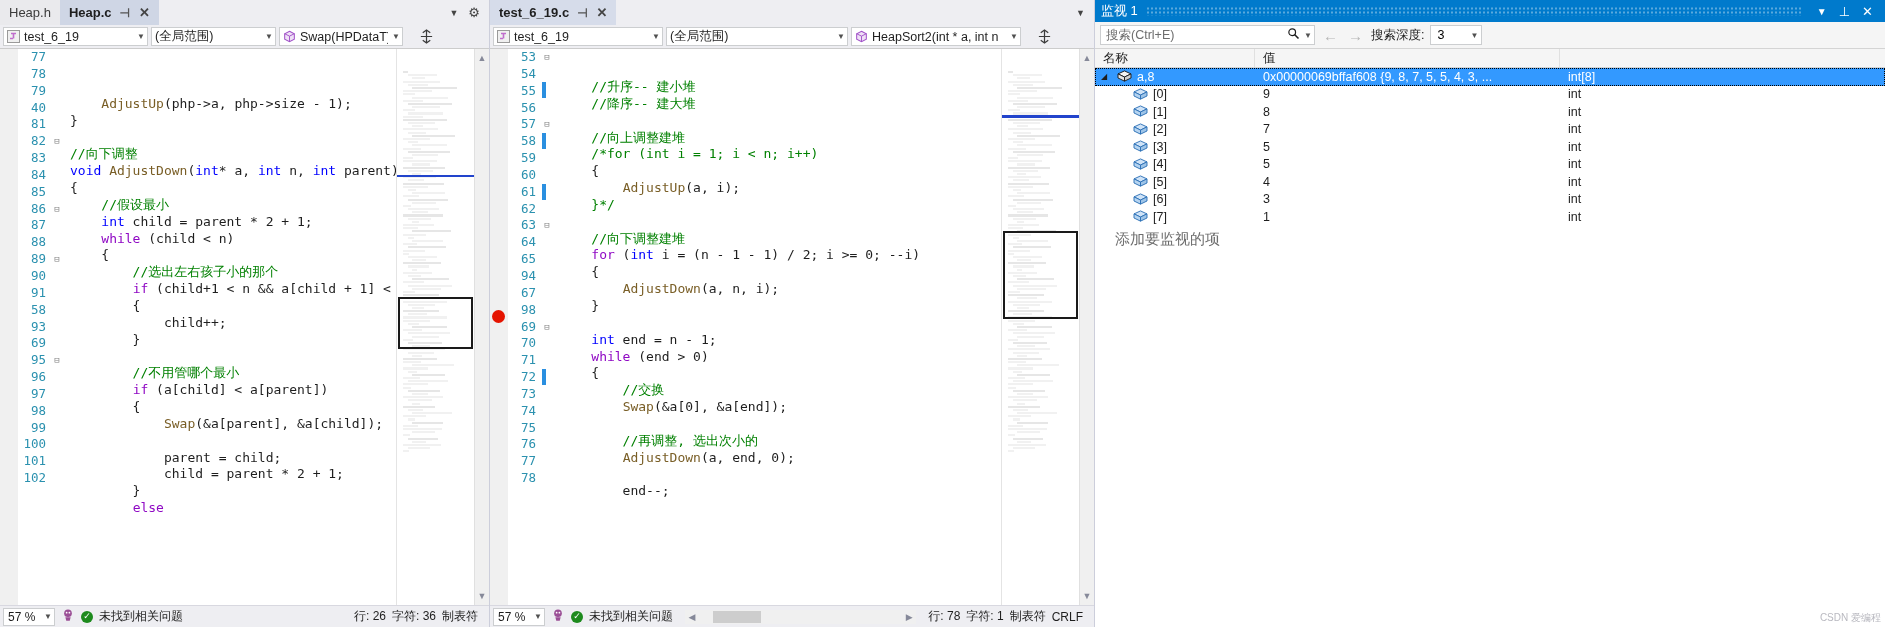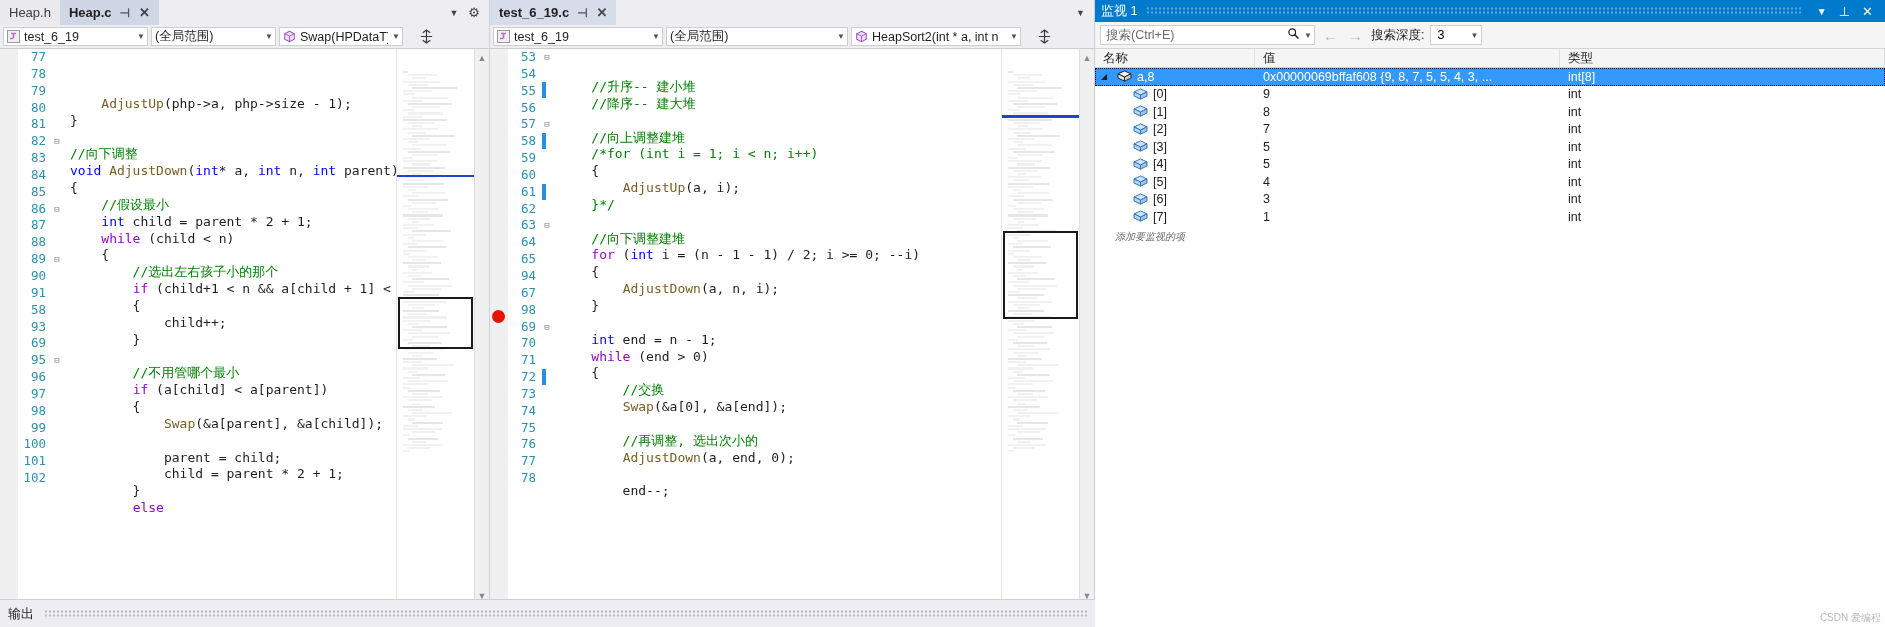--- a/index.html
+++ b/index.html
@@ -139,22 +139,22 @@
             color:#1e1e1e; }
   .wg-row.sel { background:#3399ff; color:#ffffff;
                 outline:1px dotted #000; outline-offset:-1px; }
   .wg-row .cell { overflow:hidden; white-space:nowrap; text-overflow:ellipsis;
                   padding-left:8px; }
   .wg-row .cell.c-name { display:flex; align-items:center; padding-left:2px; }
   .expander { width:14px; flex:0 0 14px; display:flex; align-items:center;
               justify-content:center; font-size:8px; color:#1e1e1e; }
   .ind { width:22px; flex:0 0 22px; }
   .cube { width:15px; height:13px; flex:0 0 15px; margin-right:5px; }
-  .watch-hint { padding:4px 0 0 20px; font-size:10px; color:#6d6d6d;
-                font-style:italic; }
+  .watch-hint { padding:4px 0 0 20px; font-size:15px; color:#6d6d6d;
+                }
 
   
   .outbar { position:absolute; left:0; bottom:0; width:1095px; height:28px;
             background:#eeeef2; border-top:1px solid #cccedb;
             display:flex; align-items:center; padding:0 8px;
             font-size:13px; color:#1e1e1e; }
   .outbar .dots { flex:1; height:100%; position:relative; margin-left:10px; }
   .outbar .dots:after { content:""; position:absolute; left:0; right:0; top:50%;
         transform:translateY(-50%); height:9px;
         background-image:radial-gradient(#b9b9c6 0.8px, transparent 0.9px);
@@ -218,21 +218,21 @@
       </div>
     </div>
 
     <div class="codearea">
       <div class="gutter-bp"></div>
       <div class="gutter-num">
         <div id="L-nums">
             <span class="num">77</span>
             <span class="num">78</span>
             <span class="num">79</span>
-            <span class="num">80</span>
+            <span class="num">40</span>
             <span class="num">81</span>
             <span class="num">82</span>
             <span class="num">83</span>
             <span class="num">84</span>
             <span class="num">85</span>
             <span class="num">86</span>
             <span class="num">87</span>
             <span class="num">88</span>
             <span class="num">89</span>
             <span class="num">90</span>
@@ -720,21 +720,20 @@
       <div class="depth-box">
         <span>3</span>
         <span class="carat">▼</span>
       </div>
     </div>
 
     <div class="watch-grid">
       <div class="wg-head">
         <div class="c-name">名称</div>
         <div class="c-val">值</div>
-        <div class="c-type">类型</div>
       </div>
       <div id="W-rows">
           <div class="wg-row sel">
             <span class="cell c-name">
               <span class="expander">◢</span>
               <span style="width:6px;flex:0 0 6px"></span>
               <svg class="cube" viewBox="0 0 16 14">
                 <path d="M8 1 15 4.2 8 7.6 1 4.2z" fill="#f4f4f4" stroke="#1a1a1a" stroke-width="1"></path>
                 <path d="M1 4.2v4.4L8 12V7.6z" fill="#e3e3e3" stroke="#1a1a1a" stroke-width="1"></path>
                 <path d="M15 4.2v4.4L8 12V7.6z" fill="#cfcfcf" stroke="#1a1a1a" stroke-width="1"></path>
@@ -854,19 +853,15 @@
               <span>[7]</span>
             </span>
             <span class="cell c-val">1</span>
             <span class="cell c-type">int</span>
           </div>
         </div>
       <div class="watch-hint">添加要监视的项</div>
     </div>
   </div>
 
-  <div class="outbar">
-    <span>输出</span>
-    <span class="dots"></span>
-  </div>
 
   <div class="watermark">CSDN 爱编程</div>
 </div>
 
 </body></html>

